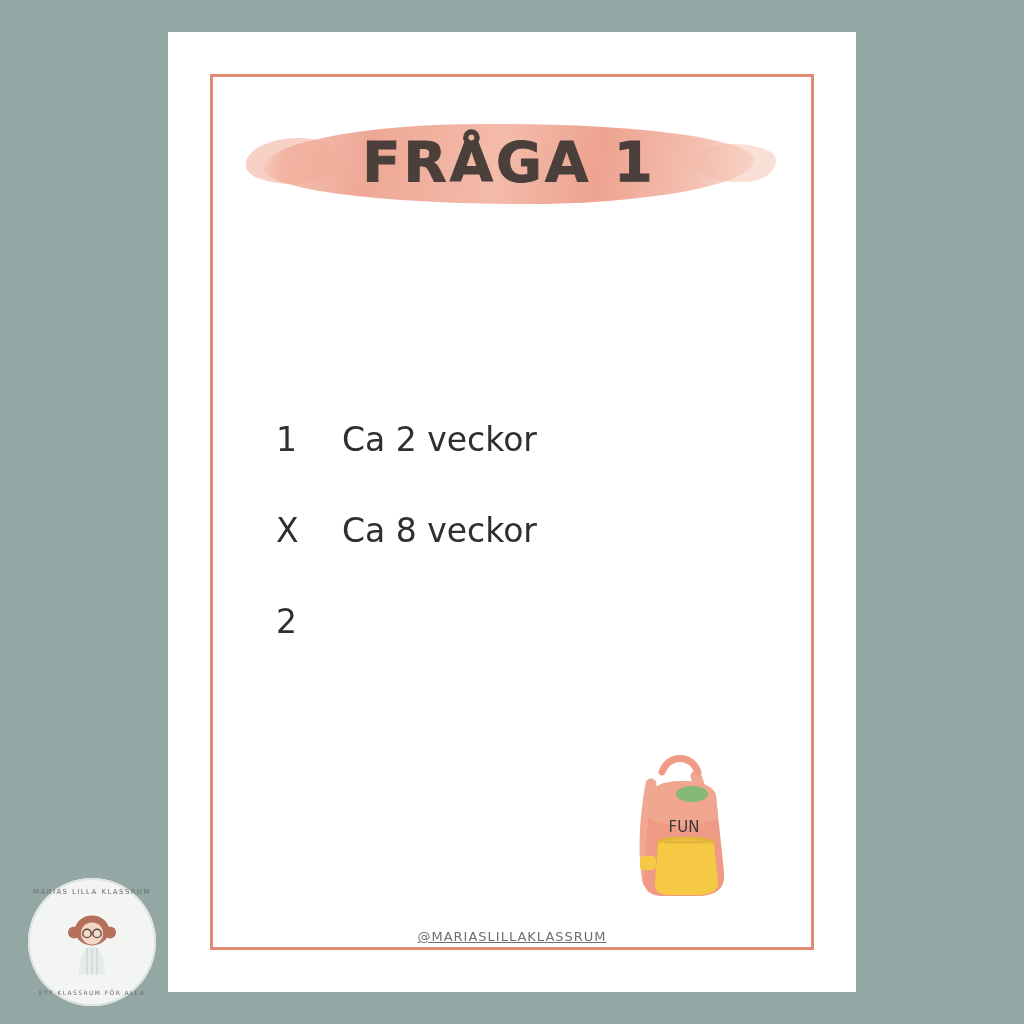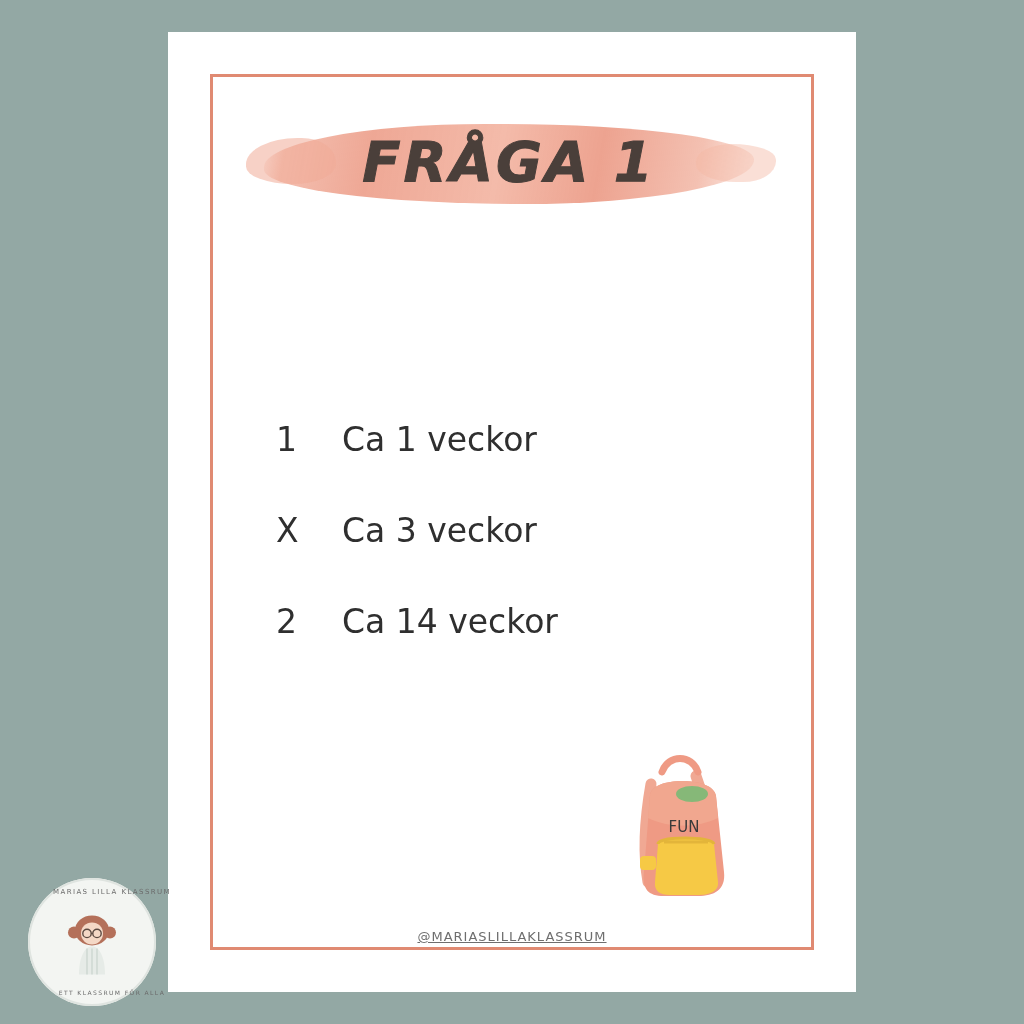--- a/index.html
+++ b/index.html
@@ -36,21 +36,20 @@
     box-sizing: border-box;
   }
 
   
   .banner {
     position: absolute;
     left: 96px;
     top: 74px;
     width: 490px;
     height: 110px;
-    font-style: italic;
   }
   .brush {
     position: absolute;
     left: 0;
     top: 18px;
     width: 490px;
     height: 80px;
     background: linear-gradient(100deg,
         rgba(240,170,150,0.0) 0%,
         rgba(240,170,150,0.75) 5%,
@@ -168,21 +167,20 @@
   }
   .logo-ring-text {
     position: absolute;
     left: 0;
     top: 10px;
     width: 128px;
     text-align: center;
     font-size: 7px;
     letter-spacing: 1.4px;
     color: #6b6b6b;
-    margin-left: 20px;
   }
   .logo-ring-text.bottom {
     top: auto;
     bottom: 10px;
     font-size: 6px;
   }
   .logo-figure {
     position: absolute;
     left: 50%;
     top: 50%;
@@ -200,29 +198,28 @@
 
   <div class="banner">
     <div class="brush"></div>
     <div class="banner-title">FRÅGA 1</div>
   </div>
 
 
   <div class="options">
     <div class="option-row">
       <span class="option-key">1</span>
-      <span class="option-text">Ca 1 veckor</span>
+      <span class="option-text">Ca 2 veckor</span>
     </div>
     <div class="option-row">
       <span class="option-key">X</span>
-      <span class="option-text">Ca 3 veckor</span>
+      <span class="option-text">Ca 8 veckor</span>
     </div>
     <div class="option-row">
       <span class="option-key">2</span>
-      <span class="option-text">Ca 14 veckor</span>
     </div>
   </div>
 
   <div class="backpack">
     <svg viewBox="0 0 190 180" width="190" height="180" aria-hidden="true">
 
       <path d="M63 52 C57 86 55 122 60 150" stroke="#f0a893" stroke-width="11" fill="none" stroke-linecap="round"></path>
       <path d="M108 44 C118 70 122 110 120 146" stroke="#f0a893" stroke-width="11" fill="none" stroke-linecap="round"></path>
 
       <path d="M74 40 C80 22 104 22 110 40" stroke="#ef9a84" stroke-width="7" fill="none" stroke-linecap="round"></path>

